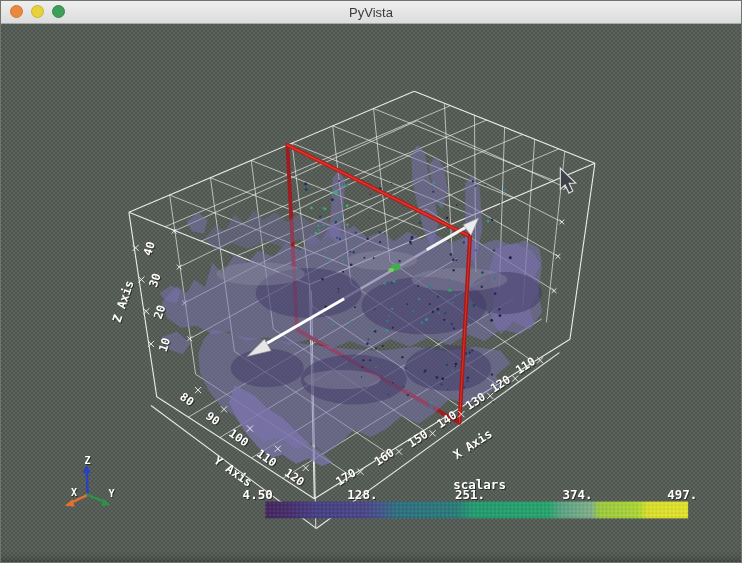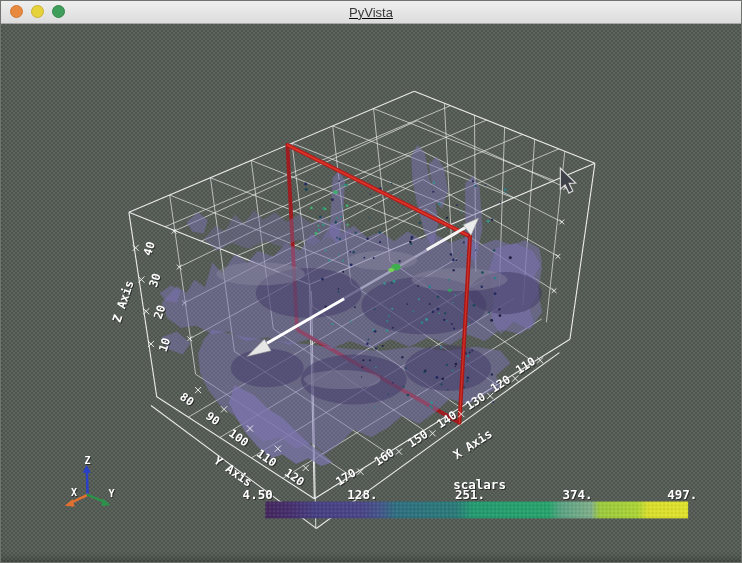--- a/index.html
+++ b/index.html
@@ -1,19 +1,19 @@
 <!DOCTYPE html>
 <html><head>
 <meta charset="utf-8">
 <style>
   html,body{margin:0;padding:0;background:#222;}
   .window{
     width:742px;height:563px;position:relative;overflow:hidden;
     font-family:"Liberation Sans",sans-serif;
-    border:1px solid #6f746f;box-sizing:border-box;text-decoration:underline;
+    border:1px solid #6f746f;box-sizing:border-box;
   }
   .titlebar{
     height:22px;background:linear-gradient(#efefef,#dcdcdc);
     border-bottom:1px solid #a8a8a8;position:relative;
     display:flex;align-items:center;justify-content:center;
   }
   .title-text{font-size:13px;color:#3a3a3a;}
   .traffic{position:absolute;left:9px;top:4px;display:flex;gap:8px;}
   .tl{width:13px;height:13px;border-radius:50%;}
   .tl.close{background:#e9883f;border:1px solid #d07a33;box-sizing:border-box;}

